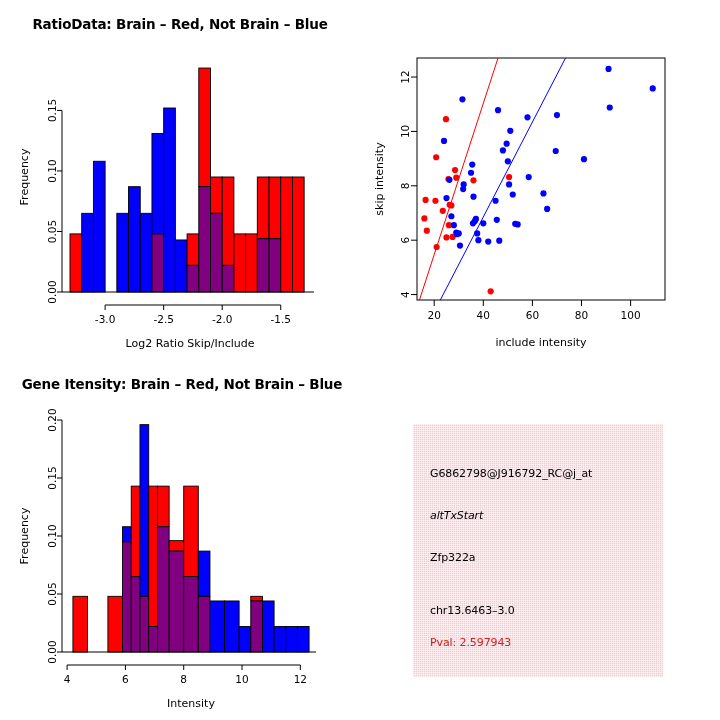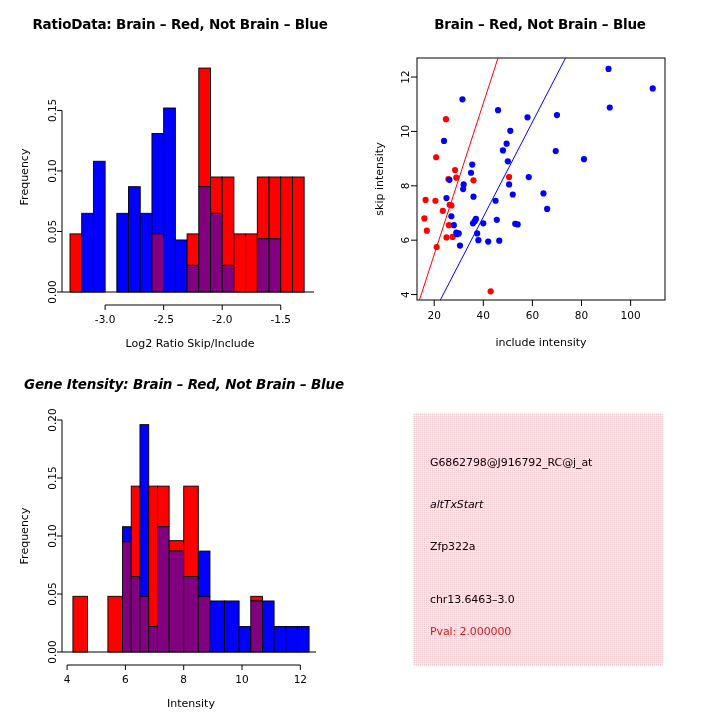--- a/index.html
+++ b/index.html
@@ -36,40 +36,40 @@
     top: 16px;
     left: 0;
     width: 360px;
     text-align: center;
     font-size: 13.5px;
     font-weight: bold;
     color: #000000;
     letter-spacing: -0.2px;
     white-space: nowrap;
   }
-  .panel-title.shift-left { text-align: left; padding-left: 24px; font-style: italic; }
+  .panel-title.shift-left { text-align: center; padding-left: 2px; }
 
   .plotsvg { position: absolute; left: 0; top: 0; }
 
   .axis-label {
     font-family: "DejaVu Sans", "Liberation Sans", sans-serif;
     font-size: 11px;
     fill: #000000;
   }
   .tick-label {
     font-family: "DejaVu Sans", "Liberation Sans", sans-serif;
     font-size: 10.5px;
     fill: #000000;
   }
 
   
   #info-box {
     position: absolute;
     left: 53px;
-    top: 53px;
+    top: 64px;
     width: 250px;
     height: 253px;
     background-color: #f2c9cf;
     background-image:
       repeating-linear-gradient(0deg,   rgba(255,255,255,0.55) 0 1px, rgba(255,255,255,0) 1px 2px),
       repeating-linear-gradient(90deg,  rgba(255,255,255,0.55) 0 1px, rgba(255,255,255,0) 1px 2px);
   }
   .info-line {
     position: absolute;
     left: 17px;
@@ -136,21 +136,20 @@
         <line x1="222.1951219512195" y1="305" x2="222.1951219512195" y2="310" stroke="#000" stroke-width="1"></line>
         <text x="222.1951219512195" y="323" text-anchor="middle" class="tick-label">-2.0</text>
         <line x1="280.7317073170732" y1="305" x2="280.7317073170732" y2="310" stroke="#000" stroke-width="1"></line>
         <text x="280.7317073170732" y="323" text-anchor="middle" class="tick-label">-1.5</text>
         <text x="190" y="347" text-anchor="middle" class="axis-label">Log2 Ratio Skip/Include</text>
         <line x1="62" y1="292" x2="314" y2="292" stroke="#000" stroke-width="1"></line>
       </svg>
   </div>
 
   <div class="panel" id="panel-scatter">
-    <div class="panel-title">Brain – Red, Not Brain – Blue</div>
     <svg class="plotsvg" id="svg-scatter" width="360" height="360">
         <rect x="57" y="58" width="248" height="242" fill="none" stroke="#000" stroke-width="1"></rect>
         <clipPath id="clip-svg-scatter">
           <rect x="57" y="58" width="248" height="242"></rect>
         </clipPath>
         <g clip-path="url(#clip-svg-scatter)">
           <line x1="59.45544554455446" y1="300" x2="138.02970297029702" y2="58" stroke="#ff0000" stroke-width="1"></line>
           <line x1="80.32673267326733" y1="300" x2="205.55445544554456" y2="58" stroke="#0000ff" stroke-width="1"></line>
           <circle cx="65.5940594059406" cy="199.93707865168534" r="3.1" fill="#ff0000"></circle>
           <circle cx="64.36633663366337" cy="218.4269662921348" r="3.1" fill="#ff0000"></circle>
@@ -298,17 +297,17 @@
         <line x1="62" y1="292" x2="316" y2="292" stroke="#000" stroke-width="1"></line>
       </svg>
   </div>
 
   <div class="panel" id="panel-info">
     <div id="info-box">
       <div class="info-line" id="info-line-0">G6862798@J916792_RC@j_at</div>
       <div class="info-line" id="info-line-1">altTxStart</div>
       <div class="info-line" id="info-line-2">Zfp322a</div>
       <div class="info-line" id="info-line-3">chr13.6463–3.0</div>
-      <div class="info-line" id="info-line-4">Pval: 2.000000</div>
+      <div class="info-line" id="info-line-4">Pval: 2.597943</div>
     </div>
   </div>
 
 </div>
 
 </body></html>

